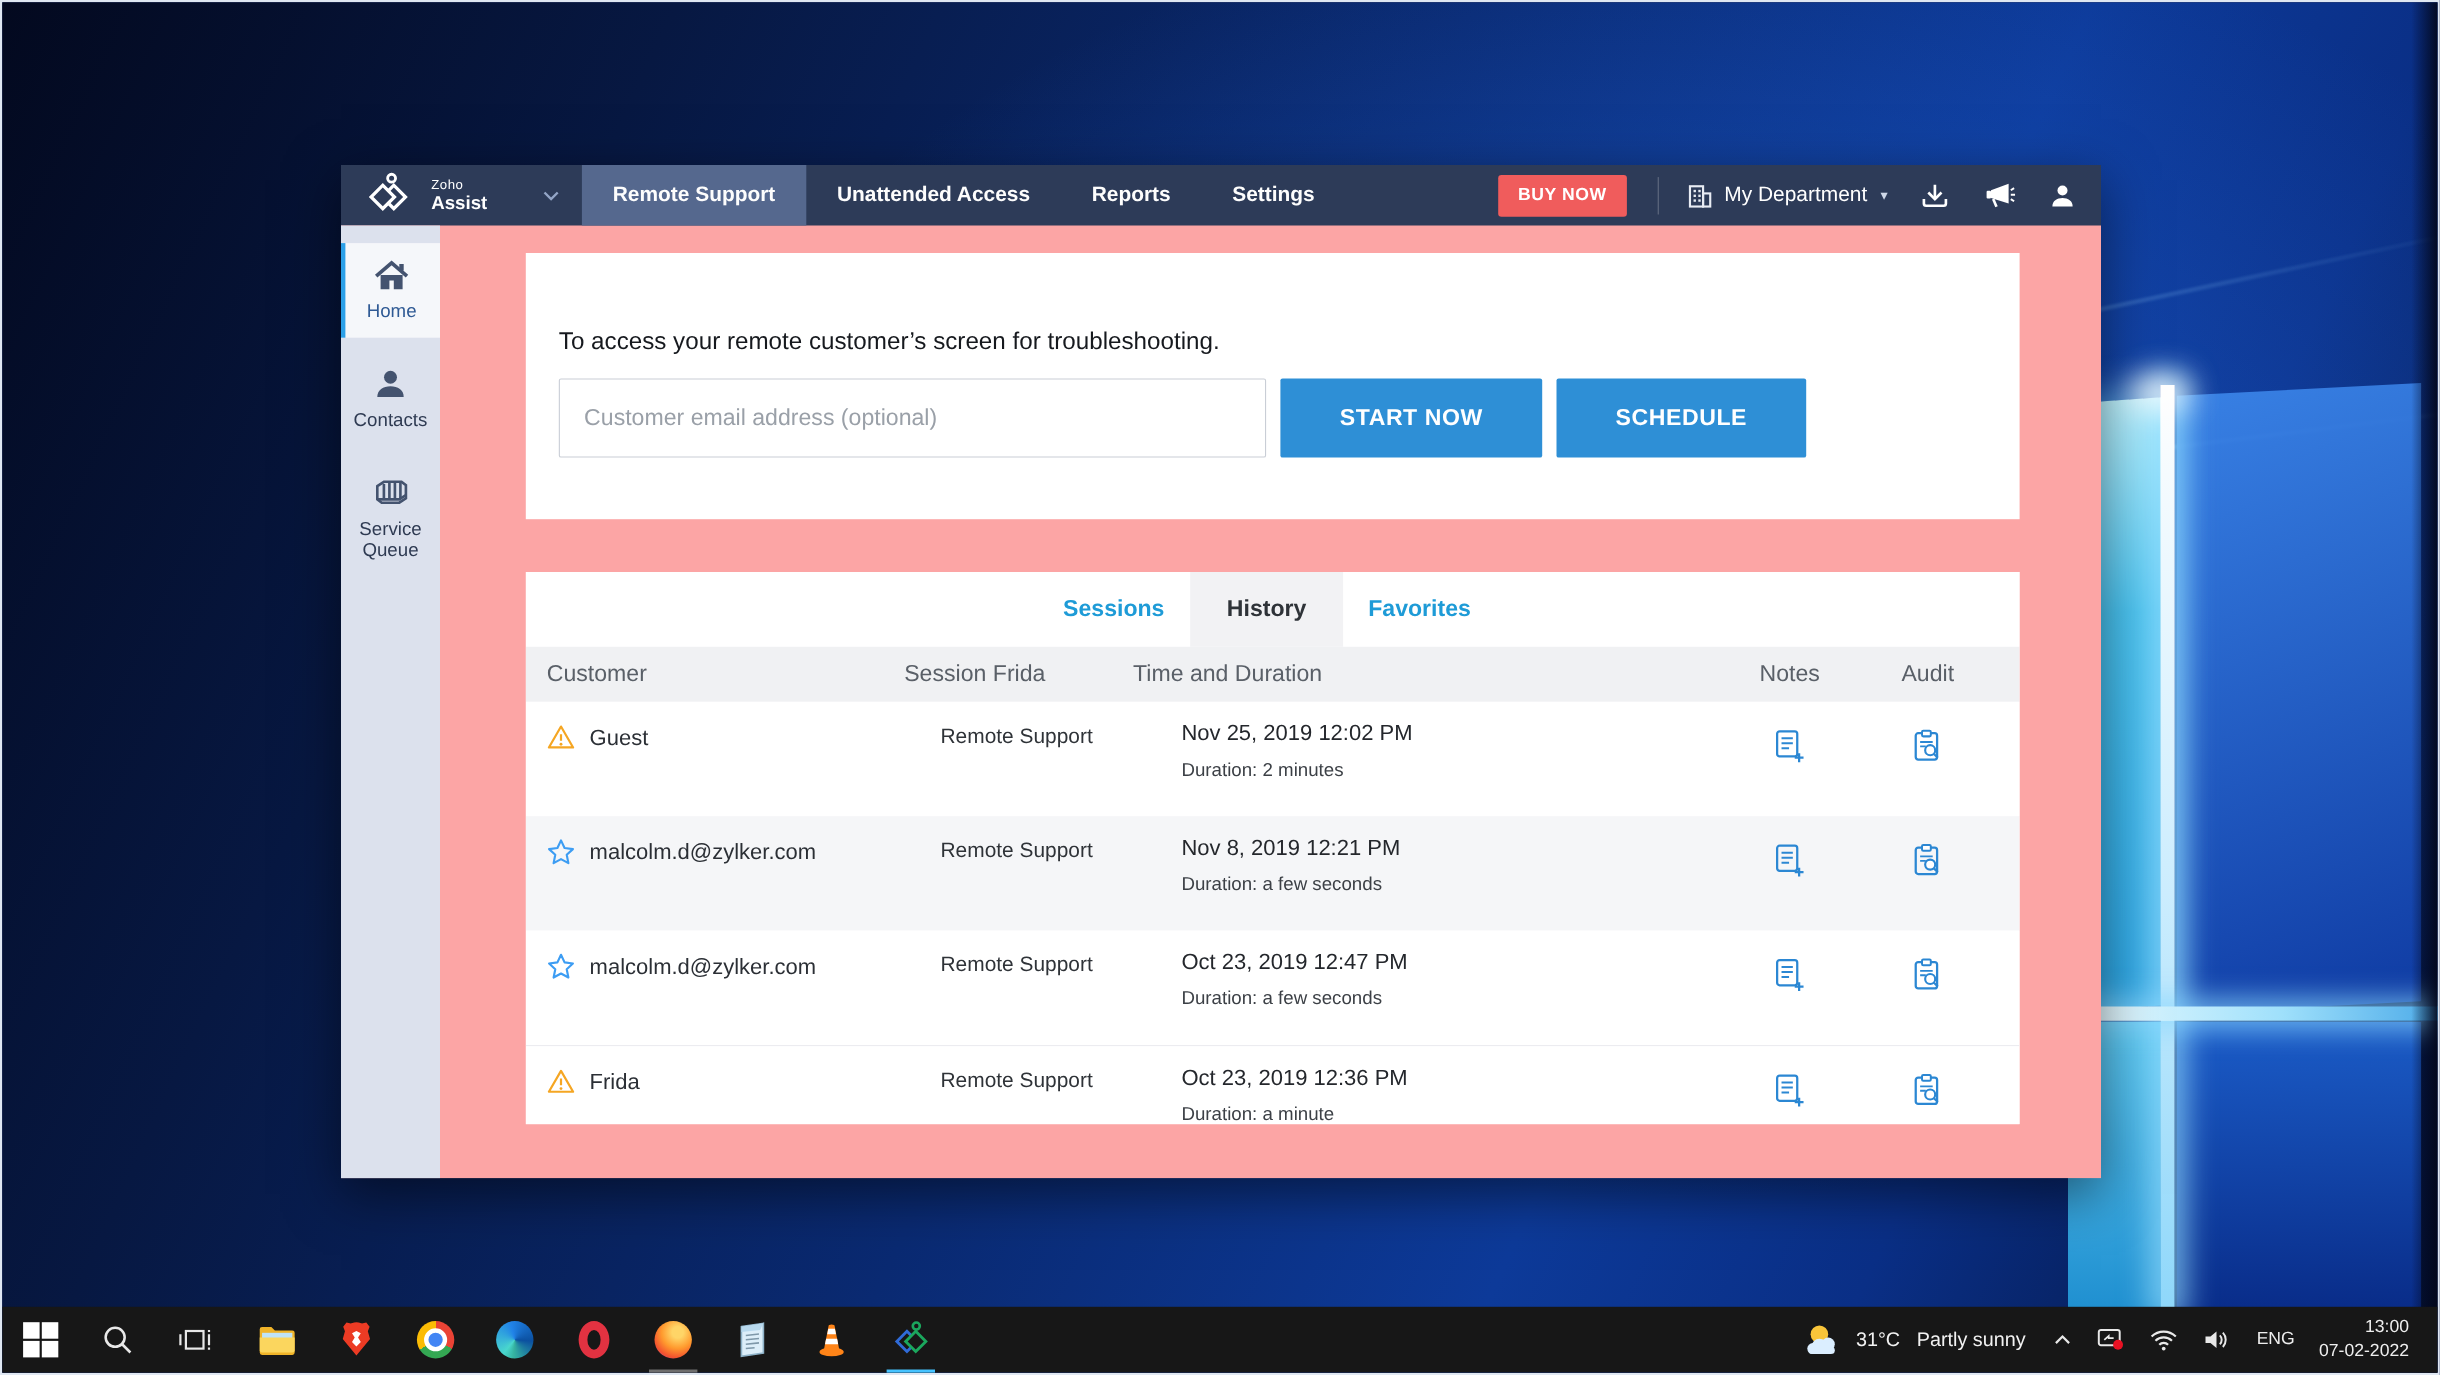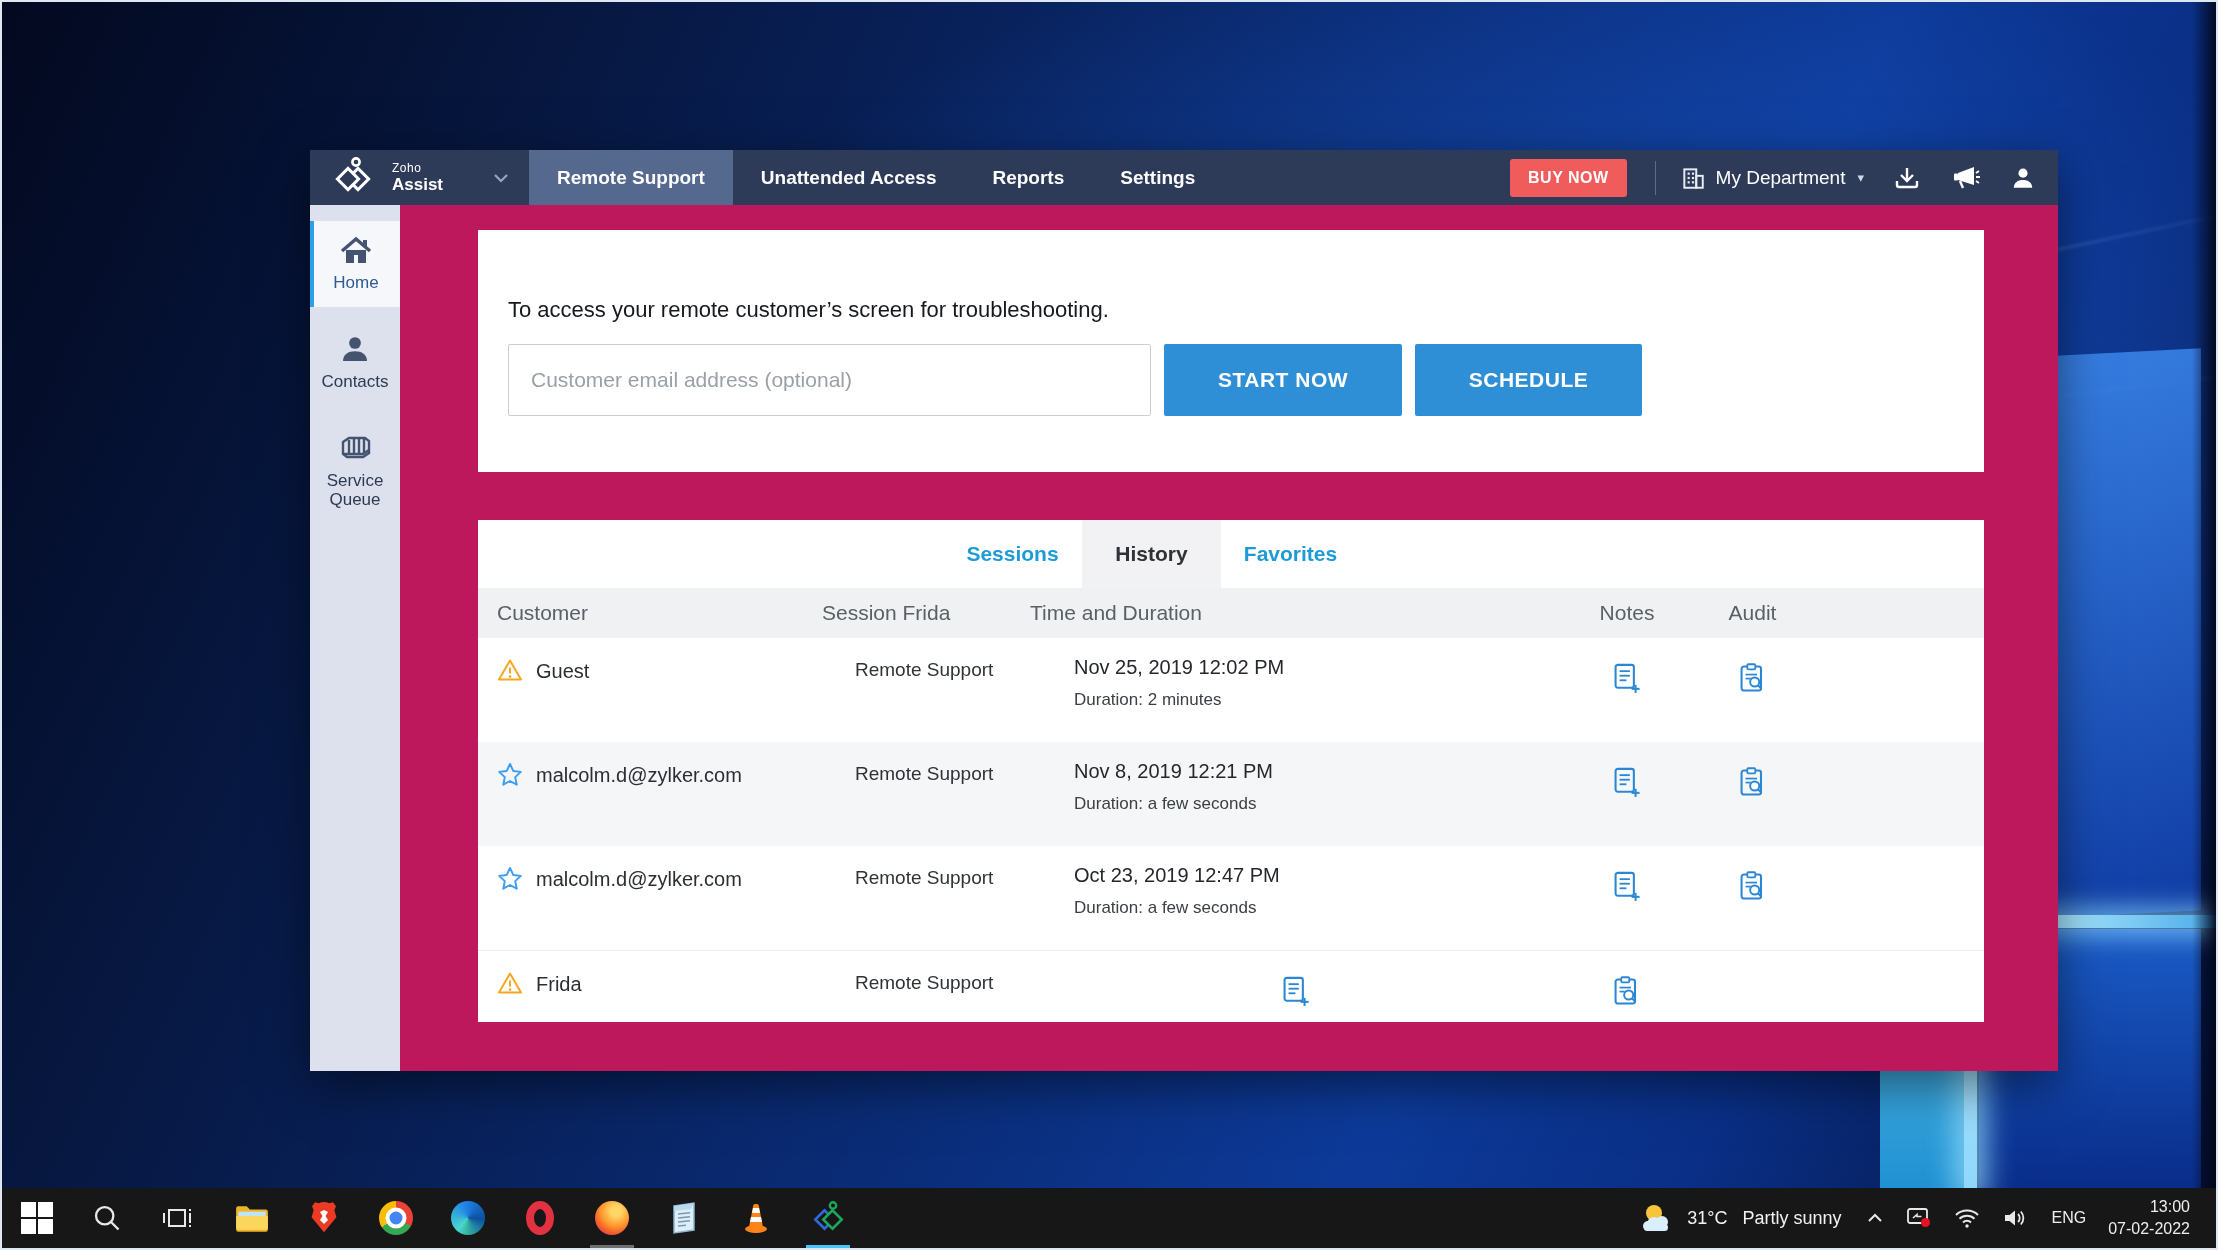--- a/index.html
+++ b/index.html
@@ -31,22 +31,22 @@
      box-shadow:0 0 28px 9px rgba(150,222,255,.8); }
   .beam-h { left:1895px; top:913px; width:323px; height:13px;
      background:linear-gradient(90deg,#e9faff,#9fe0fb 55%,#4aa9e8);
      box-shadow:0 0 24px 8px rgba(140,215,255,.7); }
   .glow-corner { left:1930px; top:340px; width:60px; height:30px; background:rgba(255,255,255,.9);
      border-radius:50%; filter:blur(14px); }
   .edge-dark { right:0; top:0; width:24px; height:100%;
      background:linear-gradient(90deg, rgba(2,6,26,0), rgba(2,6,26,.92)); }
 
   
-  .app { position:absolute; left:308px; top:148px; width:1748px; height:921px; z-index:5;
-         background:#be185d; box-shadow:0 14px 46px rgba(0,0,0,.5); display:flex; flex-direction:column; }
+  .app { position:absolute; left:308px; top:148px; width:1600px; height:921px; z-index:5;
+         background:#fca5a5; box-shadow:0 14px 46px rgba(0,0,0,.5); display:flex; flex-direction:column; }
 
   
   .navbar { height:55px; background:#2d3b58; display:flex; align-items:stretch; flex-shrink:0; color:#fff; }
   .brand { display:flex; align-items:center; padding:0 14px 0 22px; }
   .brand svg { display:block; }
   .brand-text { margin-left:12px; line-height:1; }
   .brand-zoho { font-size:12px; letter-spacing:.5px; display:block; margin-bottom:2px; }
   .brand-assist { font-size:17px; font-weight:bold; display:block; }
   .brand-caret { margin-left:36px; margin-right:20px; display:flex; align-items:center; }
   .nav-tabs { display:flex; align-items:stretch; }
@@ -414,20 +414,24 @@
                     <svg width="26" height="24" viewBox="0 0 26 24">
                       <path d="M13 2.5 L24 21.5 H2 Z" fill="none" stroke="#f5a623" stroke-width="2" stroke-linejoin="round"></path>
                       <line x1="13" y1="9.5" x2="13" y2="15.5" stroke="#f5a623" stroke-width="2"></line>
                       <circle cx="13" cy="18.6" r="1.3" fill="#f5a623"></circle>
                     </svg>
                   </span>
 
                   <span class="cust-name">Frida</span>
                 </div>
                 <div class="cell c-type">Remote Support</div>
+                <div class="cell c-time">
+                  <div class="time-main">Oct 23, 2019 12:36 PM</div>
+                  <div class="time-dur">Duration: a minute</div>
+                </div>
                 <div class="cell c-notes">
                   <span class="act-ic">
                     <svg width="30" height="32" viewBox="0 0 26 28">
                       <rect x="3" y="2.5" width="16" height="20" rx="2" fill="none" stroke="#2b87d3" stroke-width="1.8"></rect>
                       <line x1="6.5" y1="8" x2="15.5" y2="8" stroke="#2b87d3" stroke-width="1.6"></line>
                       <line x1="6.5" y1="12" x2="15.5" y2="12" stroke="#2b87d3" stroke-width="1.6"></line>
                       <line x1="6.5" y1="16" x2="12.5" y2="16" stroke="#2b87d3" stroke-width="1.6"></line>
                       <line x1="20.5" y1="20" x2="20.5" y2="27" stroke="#2b87d3" stroke-width="1.8"></line>
                       <line x1="17" y1="23.5" x2="24" y2="23.5" stroke="#2b87d3" stroke-width="1.8"></line>
                     </svg>

